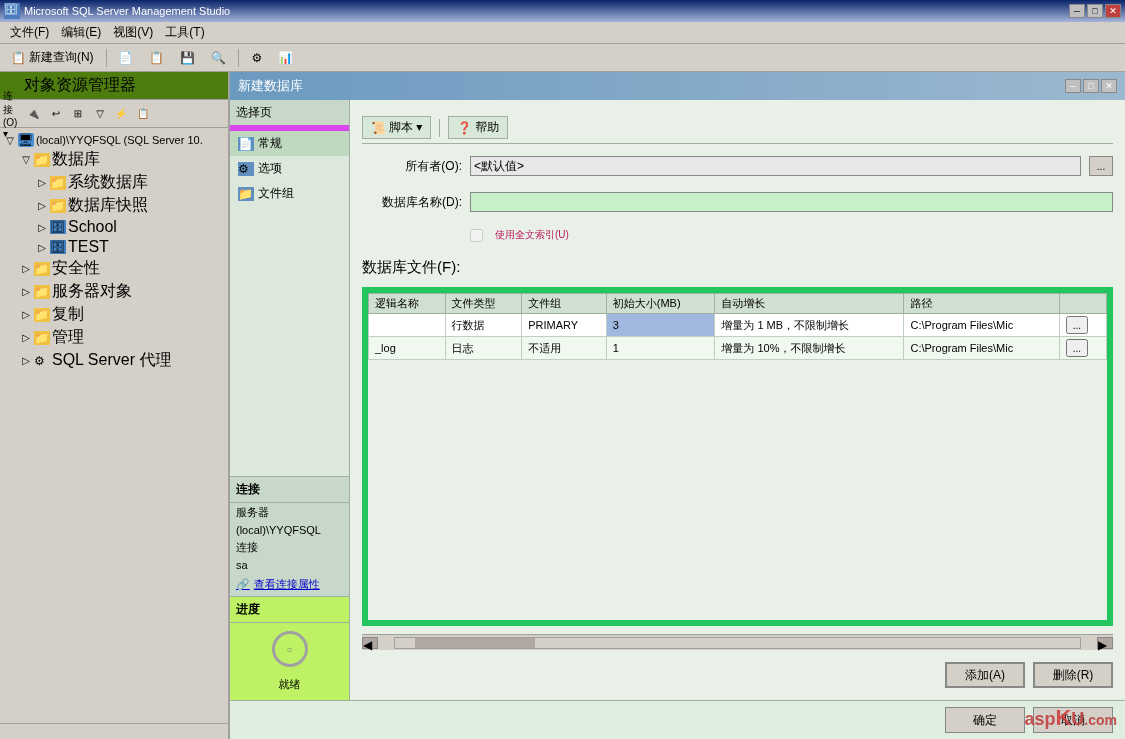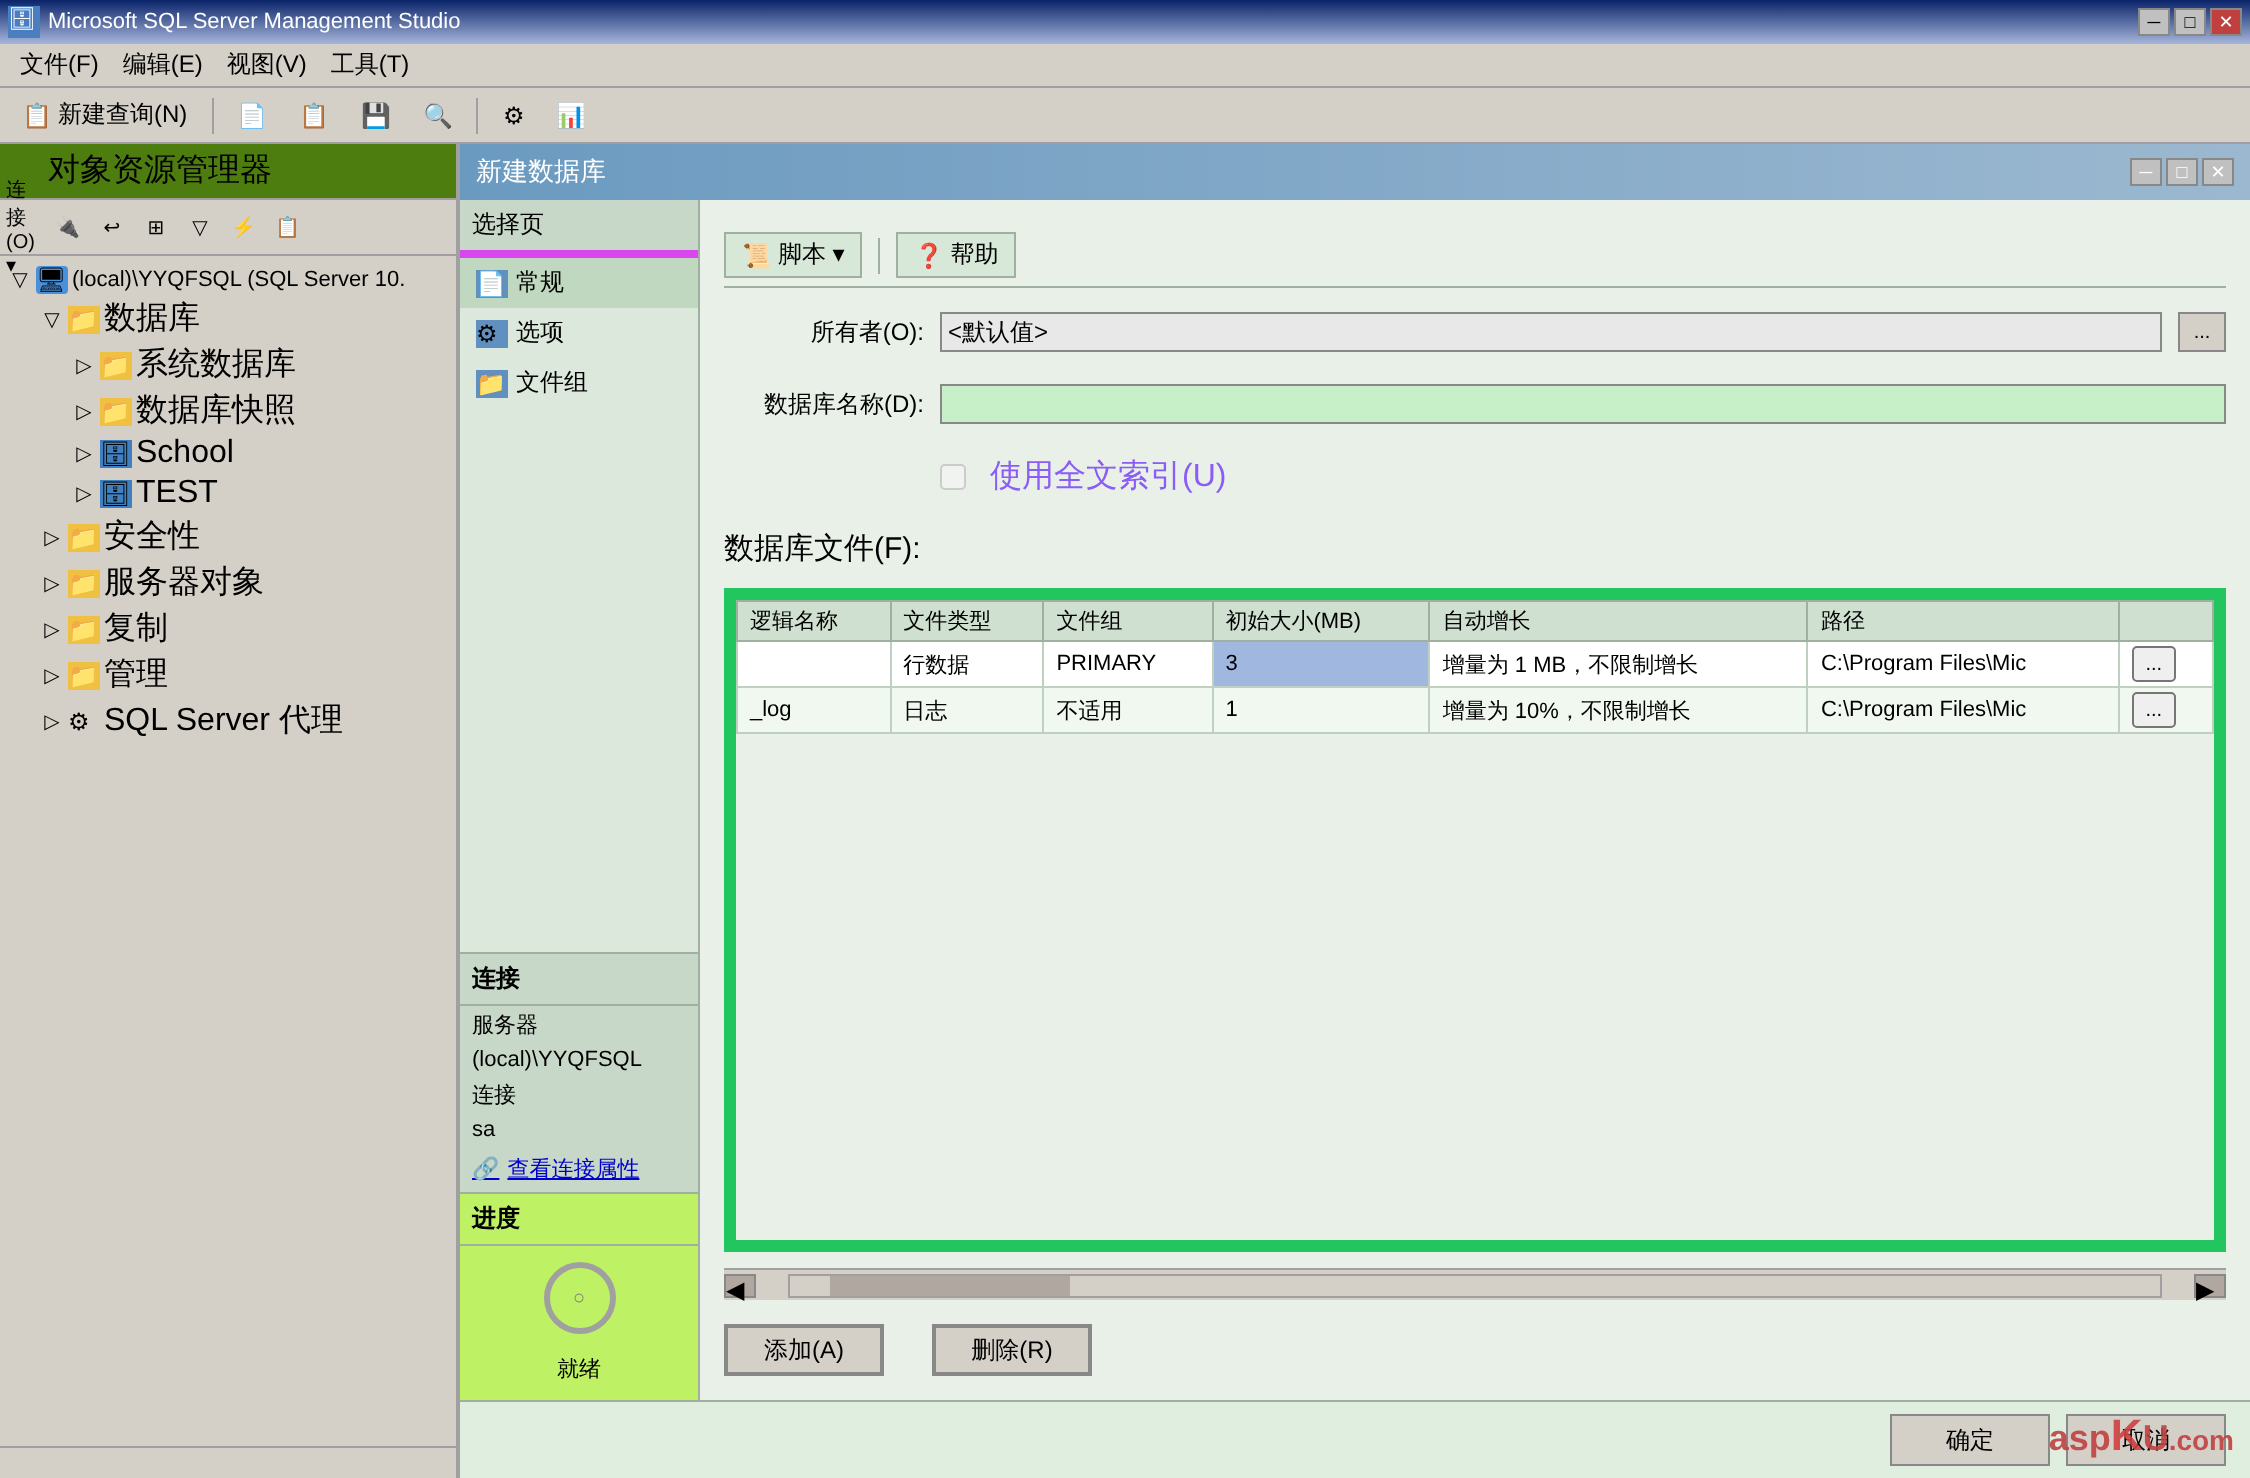--- a/index.html
+++ b/index.html
@@ -143,21 +143,21 @@
       width: 120px;
       background: #dce8dc;
       border-right: 1px solid #a0b0a0;
       display: flex;
       flex-direction: column;
     }
     .sidebar-header {
       background: #c8d8c8;
       padding: 4px 6px;
       font-size: 12px;
-      border-bottom: 4px solid #d946ef;
+      border-bottom: 6px solid #d946ef;
     }
     .sidebar-item {
       display: flex;
       align-items: center;
       padding: 4px 8px;
       cursor: pointer;
       gap: 4px;
       font-size: 12px;
     }
     .sidebar-item.active { background: #c0d8c0; }
@@ -241,21 +241,21 @@
     }
     .form-browse-btn {
       width: 24px; height: 20px;
       background: #d4d0c8;
       border: 1px solid #888;
       cursor: pointer;
       display: flex; align-items: center; justify-content: center;
       font-size: 10px;
     }
     .form-checkbox { margin-right: 4px; }
-    .form-checkbox-label { font-size: 16px; color: #8b5cf6; }
+    .form-checkbox-label { font-size: 10px; color: #be185d; }
 
     
     .table-section-label { font-size: 15px; margin-top: 4px; margin-bottom: 2px; }
     .data-table {
       width: 100%;
       border-collapse: collapse;
       font-size: 11px;
       background: white;
     }
     .data-table th {
@@ -591,21 +591,21 @@
         </div>
 
         <div class="table-scrollbar">
           <div style="width:16px;height:12px;background:#b0a8a0;border:1px solid #888;cursor:pointer;">◀</div>
           <div class="scroll-track">
             <div class="scroll-thumb"></div>
           </div>
           <div style="width:16px;height:12px;background:#b0a8a0;border:1px solid #888;cursor:pointer;">▶</div>
         </div>
 
-        <div style="display:flex;gap:24px;margin-top:4px;">
+        <div style="display:flex;justify-content:flex-end;gap:8px;margin-top:4px;">
           <button class="bottom-btn">添加(A)</button>
           <button class="bottom-btn">删除(R)</button>
         </div>
       </div>
     </div>
 
     <div class="confirm-area">
       <button class="confirm-btn">确定</button>
       <button class="confirm-btn">取消</button>
     </div>

